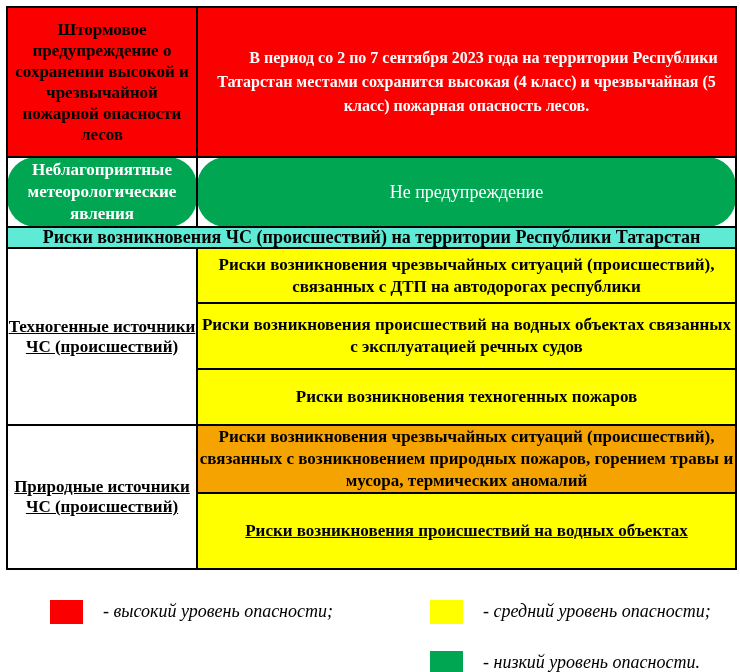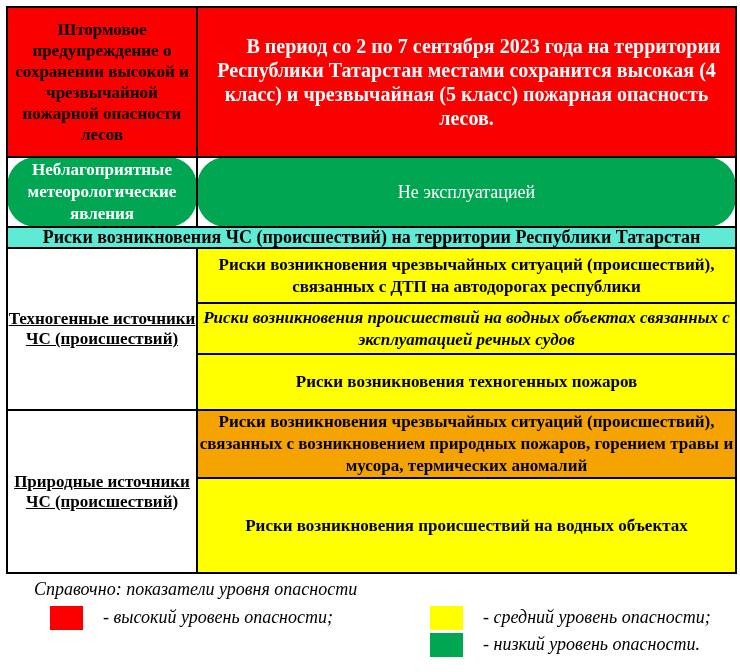--- a/index.html
+++ b/index.html
@@ -29,21 +29,21 @@
   .bg-red{background:#FB0000;}
   .bg-green{background:#00A651;border-radius:29px;}
   .bg-yellow{background:#FFFF00;}
   .bg-orange{background:#F4A300;margin-left:18px;}
 
   .storm-label{
     color:#000000;font-weight:bold;font-size:17px;line-height:21px;
     padding:2px 18px;
   }
   .storm-text{
-    color:#fff;font-weight:bold;font-size:20px;line-height:24px;
+    color:#fff;font-weight:bold;font-size:16px;line-height:24px;
     text-align:justify;
     padding:4px 10px;
   }
   .storm-text .para{display:block;text-indent:34px;}
   .weather-label{
     color:#fff;font-weight:bold;font-size:17px;line-height:22px;
     padding:2px 10px;
   }
   .weather-text{
     color:#fff;font-weight:normal;font-size:18px;line-height:22px;
@@ -68,20 +68,21 @@
   .legend-items{
     display:flex;
     margin-top:4px;
   }
   .legend-col{display:flex;flex-direction:column;}
   .legend-col1{width:384px;padding-left:16px;box-sizing:border-box;}
   .legend-col2{padding-left:12px;}
   .legend-item{
     display:flex;align-items:center;
     height:27px;
+    margin-top:24px;
   }
   .swatch{
     display:inline-block;
     width:33px;height:24px;
     margin-right:20px;
     flex:0 0 auto;
   }
   .sw-red{background:#FB0000;}
   .sw-orange{background:#F99400;}
   .sw-yellow{background:#FFFF00;}
@@ -104,50 +105,49 @@
     <tbody>
         <tr style="height:150px;">
       <td class="bg-red storm-label">Штормовое предупреждение о сохранении высокой и чрезвычайной пожарной опасности лесов</td>
       <td class="bg-red storm-text">
             <span class="para">В период со 2 по 7 сентября 2023 года на территории Республики Татарстан местами сохранится высокая (4 класс) и чрезвычайная (5 класс) пожарная опасность лесов.</span>
           </td>
     </tr>
 
     <tr style="height:70px;">
       <td class="bg-green weather-label">Неблагоприятные метеорологические явления</td>
-      <td class="bg-green weather-text">Не эксплуатацией</td>
+      <td class="bg-green weather-text">Не предупреждение</td>
     </tr>
 
     <tr>
       <td class="risks-header" colspan="2">Риски возникновения ЧС (происшествий) на территории Республики Татарстан</td>
     </tr>
 
     <tr style="height:55px;">
       <td class="source-label" rowspan="3">Техногенные источники ЧС (происшествий)</td>
       <td class="bg-yellow risk-cell">Риски возникновения чрезвычайных ситуаций (происшествий), связанных с ДТП на автодорогах республики</td>
     </tr>
-    <tr style="height:51px;font-style:italic;">
+    <tr style="height:66px;">
       <td class="bg-yellow risk-cell">Риски возникновения происшествий на водных объектах связанных с эксплуатацией речных судов</td>
     </tr>
     <tr style="height:56px;border-radius:12px;">
       <td class="bg-yellow risk-cell">Риски возникновения техногенных пожаров</td>
     </tr>
 
     <tr style="height:67px;">
       <td class="source-label" rowspan="2">Природные источники ЧС (происшествий)</td>
       <td class="bg-orange risk-cell">Риски возникновения чрезвычайных ситуаций (происшествий), связанных с возникновением природных пожаров, горением травы и мусора, термических аномалий</td>
     </tr>
-    <tr style="height:95px;">
+    <tr style="height:76px;text-decoration:underline;">
       <td class="bg-yellow risk-cell">Риски возникновения происшествий на водных объектах</td>
     </tr>
   </tbody>
     </table>
 
   <div class="legend">
-    <div class="legend-title">Справочно: показатели уровня опасности</div>
     <div class="legend-items">
       <div class="legend-col legend-col1">
         <div class="legend-item">
           <span class="swatch sw-red"></span>
           <span class="legend-label">- высокий уровень опасности;</span>
         </div>
       </div>
       <div class="legend-col legend-col2">
         <div class="legend-item">
           <span class="swatch sw-yellow"></span>

